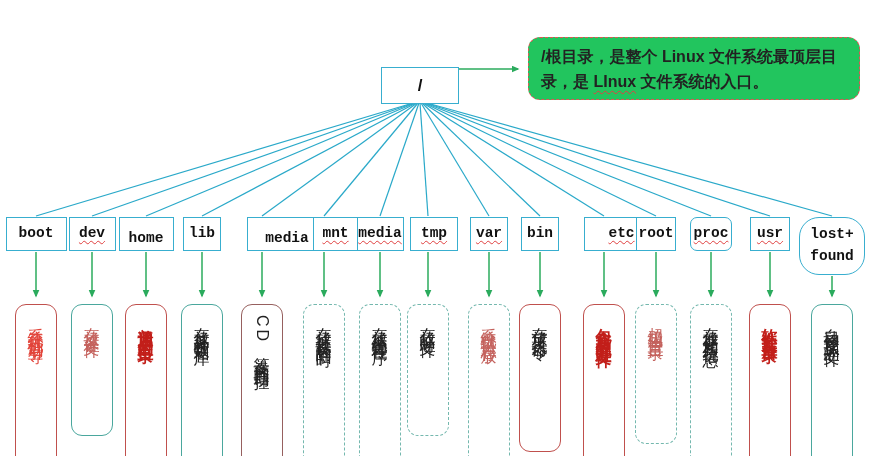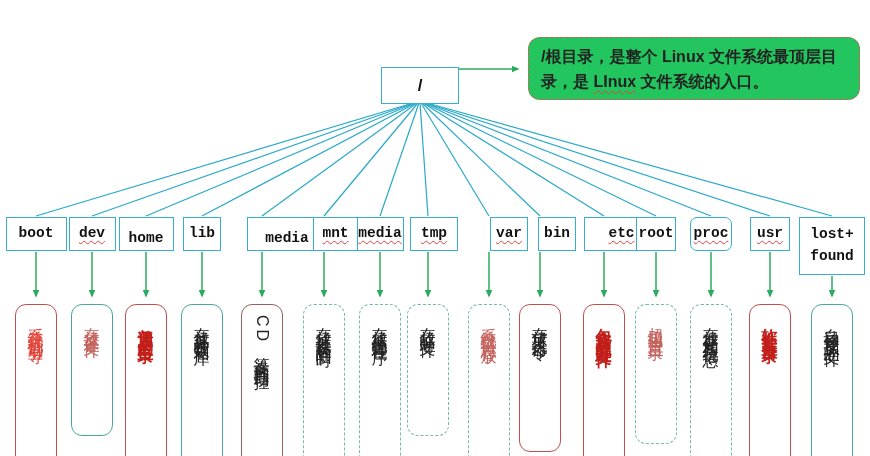--- a/index.html
+++ b/index.html
@@ -129,42 +129,42 @@
       <div class="v-text t-dark">存放挂载设备的临时</div>
     </div>
     <div class="dir-box" style="left: 356.5px; width: 47px;"><span class="squiggle">media</span></div>
     <div class="desc-box b-teal-dashed" style="left: 359px; height: 200px;">
       <div class="v-text t-dark">存放系统管理程序</div>
     </div>
     <div class="dir-box" style="left: 410px; width: 48px;"><span class="squiggle">tmp</span></div>
     <div class="desc-box b-teal-dashed" style="left: 407px; height: 132px;">
       <div class="v-text t-dark">存放临时文件</div>
     </div>
-    <div class="dir-box" style="left: 490px; width: 38px;"><span class="squiggle">var</span></div>
+    <div class="dir-box" style="left: 470px; width: 38px;"><span class="squiggle">var</span></div>
     <div class="desc-box b-teal-dashed" style="left: 468px; height: 200px;">
       <div class="v-text t-red-muted">系统默认日志存放</div>
     </div>
-    <div class="dir-box" style="left: 538px; width: 38px;"><span class="">bin</span></div>
+    <div class="dir-box" style="left: 521px; width: 38px;"><span class="">bin</span></div>
     <div class="desc-box b-red-solid" style="left: 519px; height: 148px;">
       <div class="v-text t-dark">存放可执行命令</div>
     </div>
     <div class="dir-box" style="left: 584px; width: 60px; padding-left: 15px;"><span class="squiggle">etc</span></div>
     <div class="desc-box b-red-solid" style="left: 583px; height: 210px;">
       <div class="v-text t-red-bold">包含所有的配置文件</div>
     </div>
     <div class="dir-box" style="left: 636px; width: 40px; justify-content: center;"><span class="">root</span></div>
     <div class="desc-box b-teal-dashed" style="left: 635px; height: 140px;">
       <div class="v-text t-red-muted">超级用户主目录</div>
     </div>
     <div class="dir-box" style="left: 690px; width: 42px; border-radius: 7px;"><span class="squiggle">proc</span></div>
     <div class="desc-box b-teal-dashed" style="left: 690px; height: 210px;">
       <div class="v-text t-dark">存放存储和系统信息</div>
     </div>
     <div class="dir-box" style="left: 750px; width: 40px;"><span class="squiggle">usr</span></div>
     <div class="desc-box b-red-solid" style="left: 749px; height: 200px;">
       <div class="v-text t-red-bold">软件安装存放目录</div>
     </div>
-    <div class="dir-box tall" style="left: 799px; width: 66px;"><span class="">lost+
+    <div class="dir-box tall" style="left: 799px; width: 66px; border-radius: 20px;"><span class="">lost+
 found</span></div>
     <div class="desc-box b-teal-solid" style="left: 811px; height: 210px;">
       <div class="v-text t-dark">自动修复损坏的文件</div>
     </div>
   </div>
 
 </body></html>

